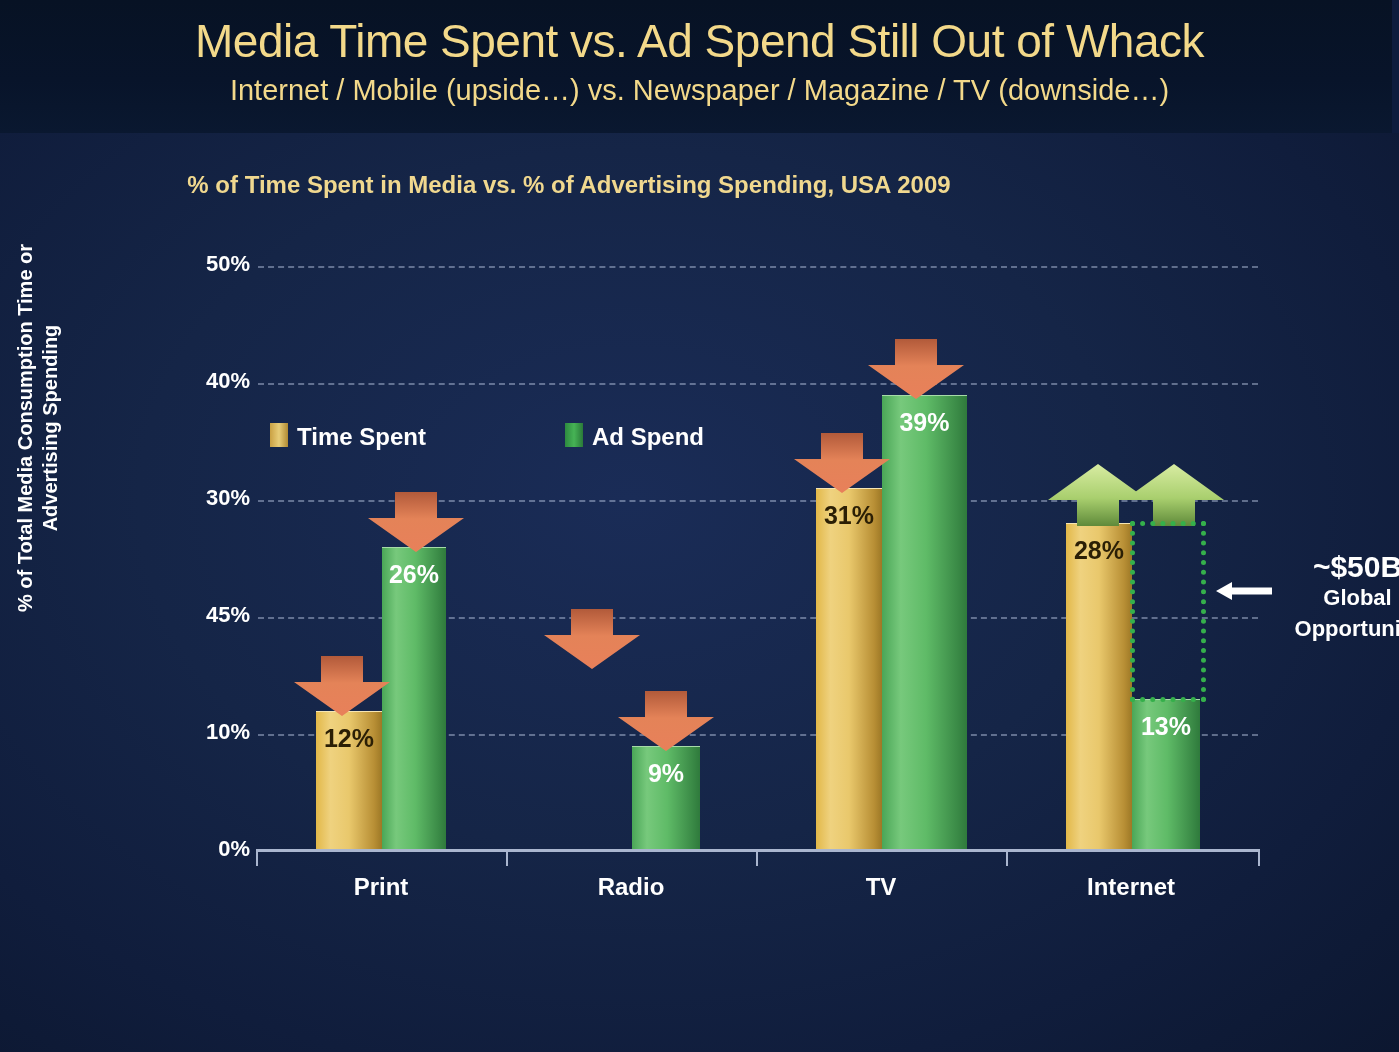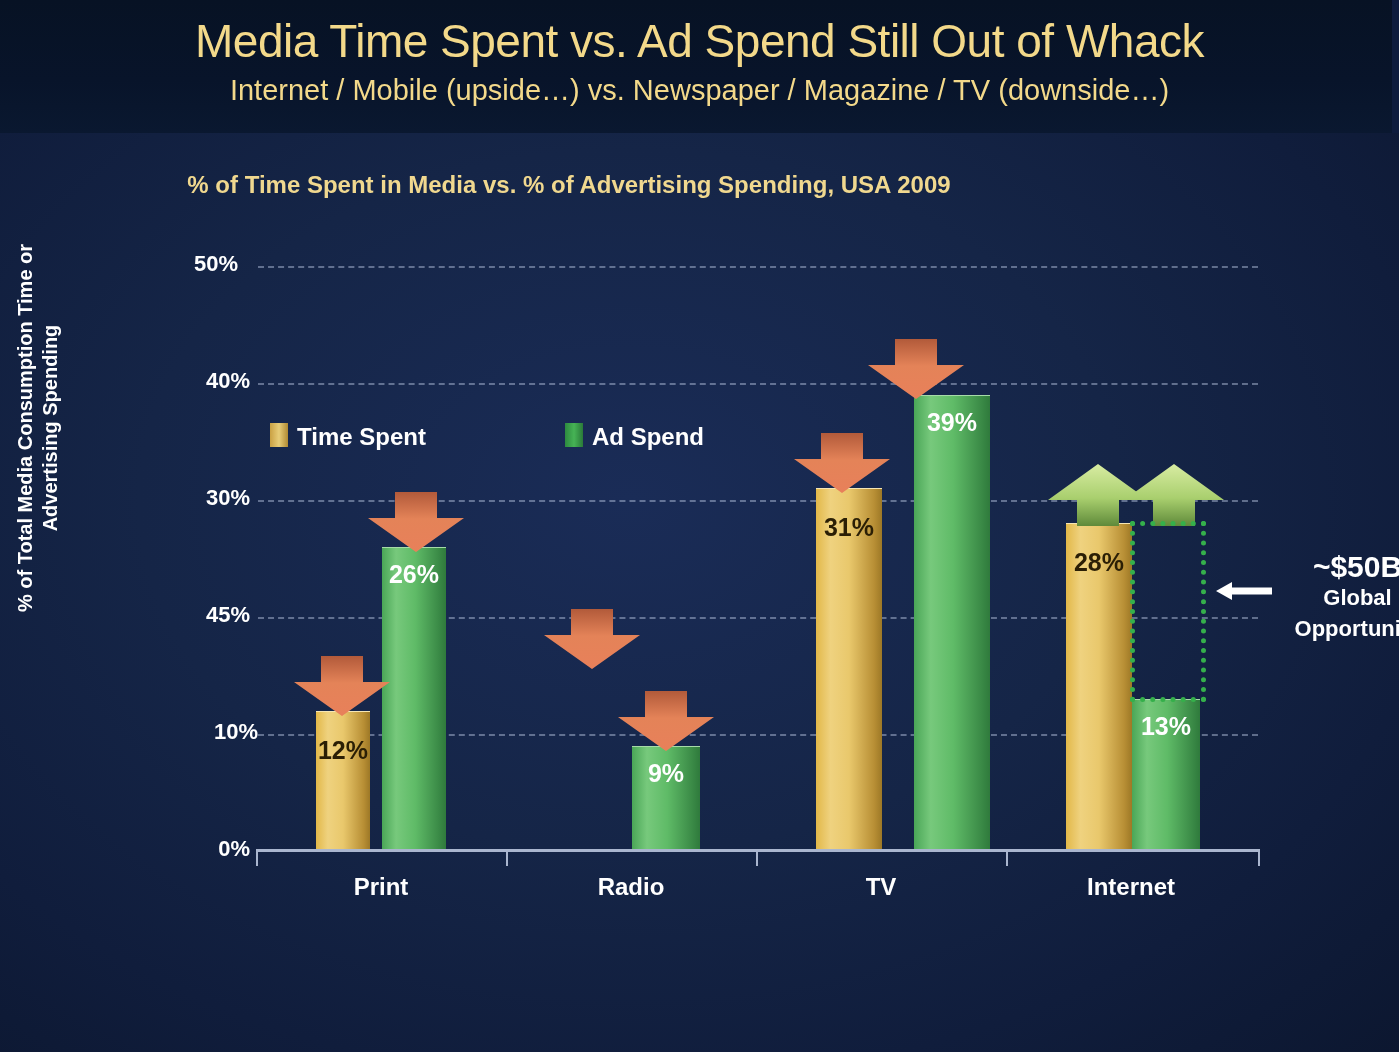--- a/index.html
+++ b/index.html
@@ -92,21 +92,21 @@
     border-top:1px solid #f6e6b4;
   }
   .bar.green {
     background:linear-gradient(90deg,#4aa657 0%, #77c97c 22%, #5fbb67 52%, #3b8b47 88%, #2f7a3c 100%);
     border-top:1px solid #a6dba8;
   }
   .bar-value {
     position:absolute; left:0; width:100%; text-align:center;
     font-size:25px; font-weight:bold; white-space:nowrap;
   }
-  .bar-value.dark { color:#2b1f05; top:24px; }
+  .bar-value.dark { color:#2b1f05; top:12px; }
   .bar-value.light { color:#ffffff; top:12px; }
 
   
   .arrow-down, .arrow-up { position:absolute; }
 
   
   #opportunity-box {
     position:absolute;
     border:5px dotted #35b04b;
     background:transparent;
@@ -126,35 +126,35 @@
   <div id="slide-subtitle">Internet / Mobile (upside…) vs. Newspaper / Magazine / TV (downside…)</div>
 </div>
 
 <div id="slide-body">
 
   <div id="chart-heading">% of Time Spent in Media vs. % of Advertising Spending, USA 2009</div>
 
   <div id="y-axis-title">% of Total Media Consumption Time or Advertising Spending</div>
 
   <div class="ytick-label" style="left:180px; top:703px;">0%</div>
-  <div class="ytick-label" style="left:188px; top:586px;">10%</div>
+  <div class="ytick-label" style="left:180px; top:586px;">10%</div>
   <div class="ytick-label" style="left:180px; top:469px;">45%</div>
   <div class="ytick-label" style="left:180px; top:352px;">30%</div>
   <div class="ytick-label" style="left:180px; top:235px;">40%</div>
-  <div class="ytick-label" style="left:168px; top:118px;">50%</div>
+  <div class="ytick-label" style="left:180px; top:118px;">50%</div>
 
   <div id="plot-area">
 
     <div class="gridline" style="top:0px;"></div>
     <div class="gridline" style="top:117px;"></div>
     <div class="gridline" style="top:234px;"></div>
     <div class="gridline" style="top:351px;"></div>
     <div class="gridline" style="top:468px;"></div>
 
-    <div class="bar gold" style="left:58px; width:54px; height:140px;">
+    <div class="bar gold" style="left:58px; width:66px; height:140px;">
       <span class="bar-value dark">12%</span>
     </div>
 
     <div class="bar green" style="left:124px; width:64px; height:304px;">
       <span class="bar-value light">26%</span>
     </div>
 
     <div class="arrow-down" style="left:36px; top:390px;">
       <svg width="96" height="60" viewBox="0 0 96 60">
         <defs>
@@ -185,21 +185,21 @@
     <div class="arrow-down" style="left:360px; top:425px;">
       <svg width="96" height="60" viewBox="0 0 96 60">
         <path d="M27 0 L69 0 L69 26 L96 26 L48 60 L0 26 L27 26 Z" fill="url(#dg1)"></path>
       </svg>
     </div>
 
     <div class="bar gold" style="left:558px; width:66px; height:363px;">
       <span class="bar-value dark">31%</span>
     </div>
 
-    <div class="bar green" style="left:624px; width:76px; height:456px;margin-left:32px;">
+    <div class="bar green" style="left:624px; width:85px; height:456px;">
       <span class="bar-value light">39%</span>
     </div>
     <div class="arrow-down" style="left:536px; top:167px;">
       <svg width="96" height="60" viewBox="0 0 96 60">
         <path d="M27 0 L69 0 L69 26 L96 26 L48 60 L0 26 L27 26 Z" fill="url(#dg1)"></path>
       </svg>
     </div>
     <div class="arrow-down" style="left:610px; top:73px;">
       <svg width="96" height="60" viewBox="0 0 96 60">
         <path d="M27 0 L69 0 L69 26 L96 26 L48 60 L0 26 L27 26 Z" fill="url(#dg1)"></path>

